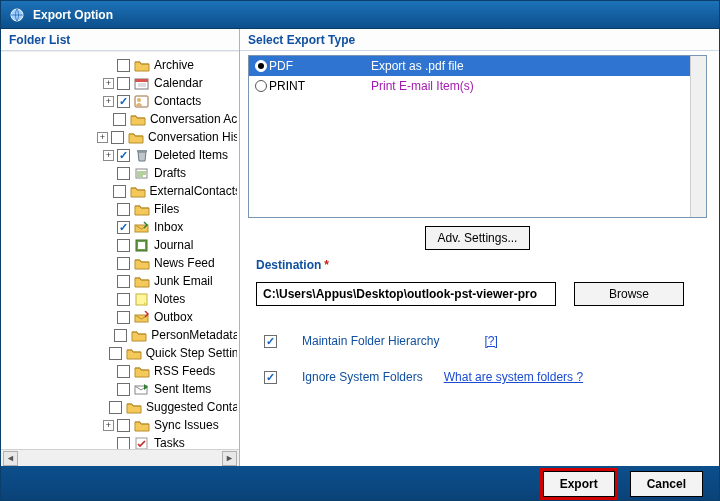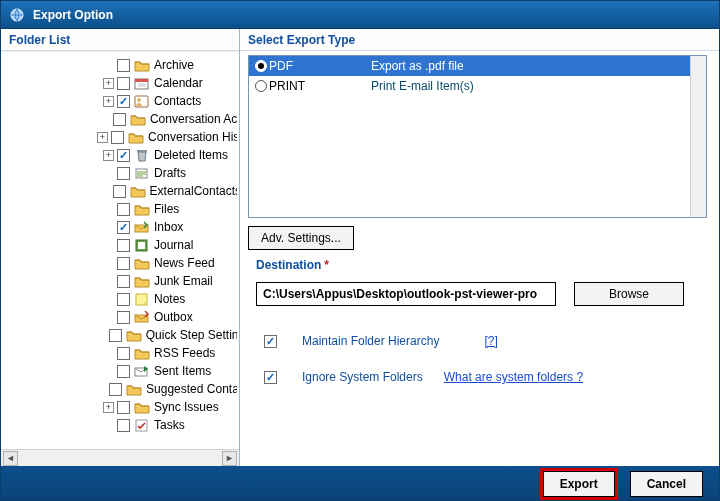--- a/index.html
+++ b/index.html
@@ -28,22 +28,22 @@
   .hscroll .arrow{width:15px;height:15px;border:1px solid #b0b0b0;background:#e8e8e8;display:flex;align-items:center;justify-content:center;color:#555;font-size:9px;cursor:pointer}
   
   .export-types{border:1px solid #7a94b3;margin:4px 12px 0 8px;height:163px;background:#fff;overflow:hidden}
   .type-row{display:flex;height:20px;align-items:center;padding:0 6px;gap:2px}
   .type-row.selected{background:#2f74d0;color:#fff}
   .radio{width:12px;height:12px;border:1px solid #555;border-radius:50%;display:inline-flex;align-items:center;justify-content:center;background:#fff;flex:0 0 auto;cursor:pointer}
   .radio.on::after{content:"";width:6px;height:6px;border-radius:50%;background:#000}
   .type-row.selected .radio{border-color:#fff}
   .type-row.selected .radio.on::after{background:#000}
   .type-name{width:100px}
-  .type-row:not(.selected) .type-desc{color:#0c4a6e}
-  .adv-row{display:flex;justify-content:flex-start;padding:8px 12px 2px 8px}
+  .type-row:not(.selected) .type-desc{color:#a21caf}
+  .adv-row{display:flex;justify-content:center;padding:8px 12px 2px 8px}
   .btn{border:1px solid #000;background:#f3f3f3;padding:5px 14px;cursor:pointer;font-weight:500;color:#000}
   .btn.small{padding:4px 12px}
   .dest-block{padding:6px 12px 0 16px}
   .dest-label{color:#1150a0;font-weight:600}
   .dest-label .req{color:#c02020;margin-left:3px}
   .dest-row{display:flex;align-items:center;gap:18px;margin-top:10px}
   .dest-input{flex:0 0 300px;height:24px;border:1px solid #000;padding:2px 6px;font-weight:600;color:#000;background:#fff}
   .opts{padding:28px 12px 0 24px}
   .opt-row{display:flex;align-items:center;gap:21px;margin-bottom:22px;color:#1150a0;font-weight:500}
   .opt-row .cb{cursor:pointer}
@@ -264,20 +264,32 @@
           <li>
             <span class="ind" style="width: 100px;"></span>
             <span class="exp blank"></span>
             <span class="cb"></span>
             <span class="ficon">
               <svg width="16" height="13" viewBox="0 0 16 13">
                 <path d="M1 3h5l1 2h8v7H1z" fill="#f5c85a" stroke="#b8902e"></path>
                 <path d="M1 3h5l1 2h8" fill="none" stroke="#b8902e"></path>
               </svg>
             </span>
+            <span class="tlabel">PersonMetadata</span>
+          </li>
+          <li>
+            <span class="ind" style="width: 100px;"></span>
+            <span class="exp blank"></span>
+            <span class="cb"></span>
+            <span class="ficon">
+              <svg width="16" height="13" viewBox="0 0 16 13">
+                <path d="M1 3h5l1 2h8v7H1z" fill="#f5c85a" stroke="#b8902e"></path>
+                <path d="M1 3h5l1 2h8" fill="none" stroke="#b8902e"></path>
+              </svg>
+            </span>
             <span class="tlabel">Quick Step Setting</span>
           </li>
           <li>
             <span class="ind" style="width: 100px;"></span>
             <span class="exp blank"></span>
             <span class="cb"></span>
             <span class="ficon">
               <svg width="16" height="13" viewBox="0 0 16 13">
                 <path d="M1 3h5l1 2h8v7H1z" fill="#f5c85a" stroke="#b8902e"></path>
                 <path d="M1 3h5l1 2h8" fill="none" stroke="#b8902e"></path>

